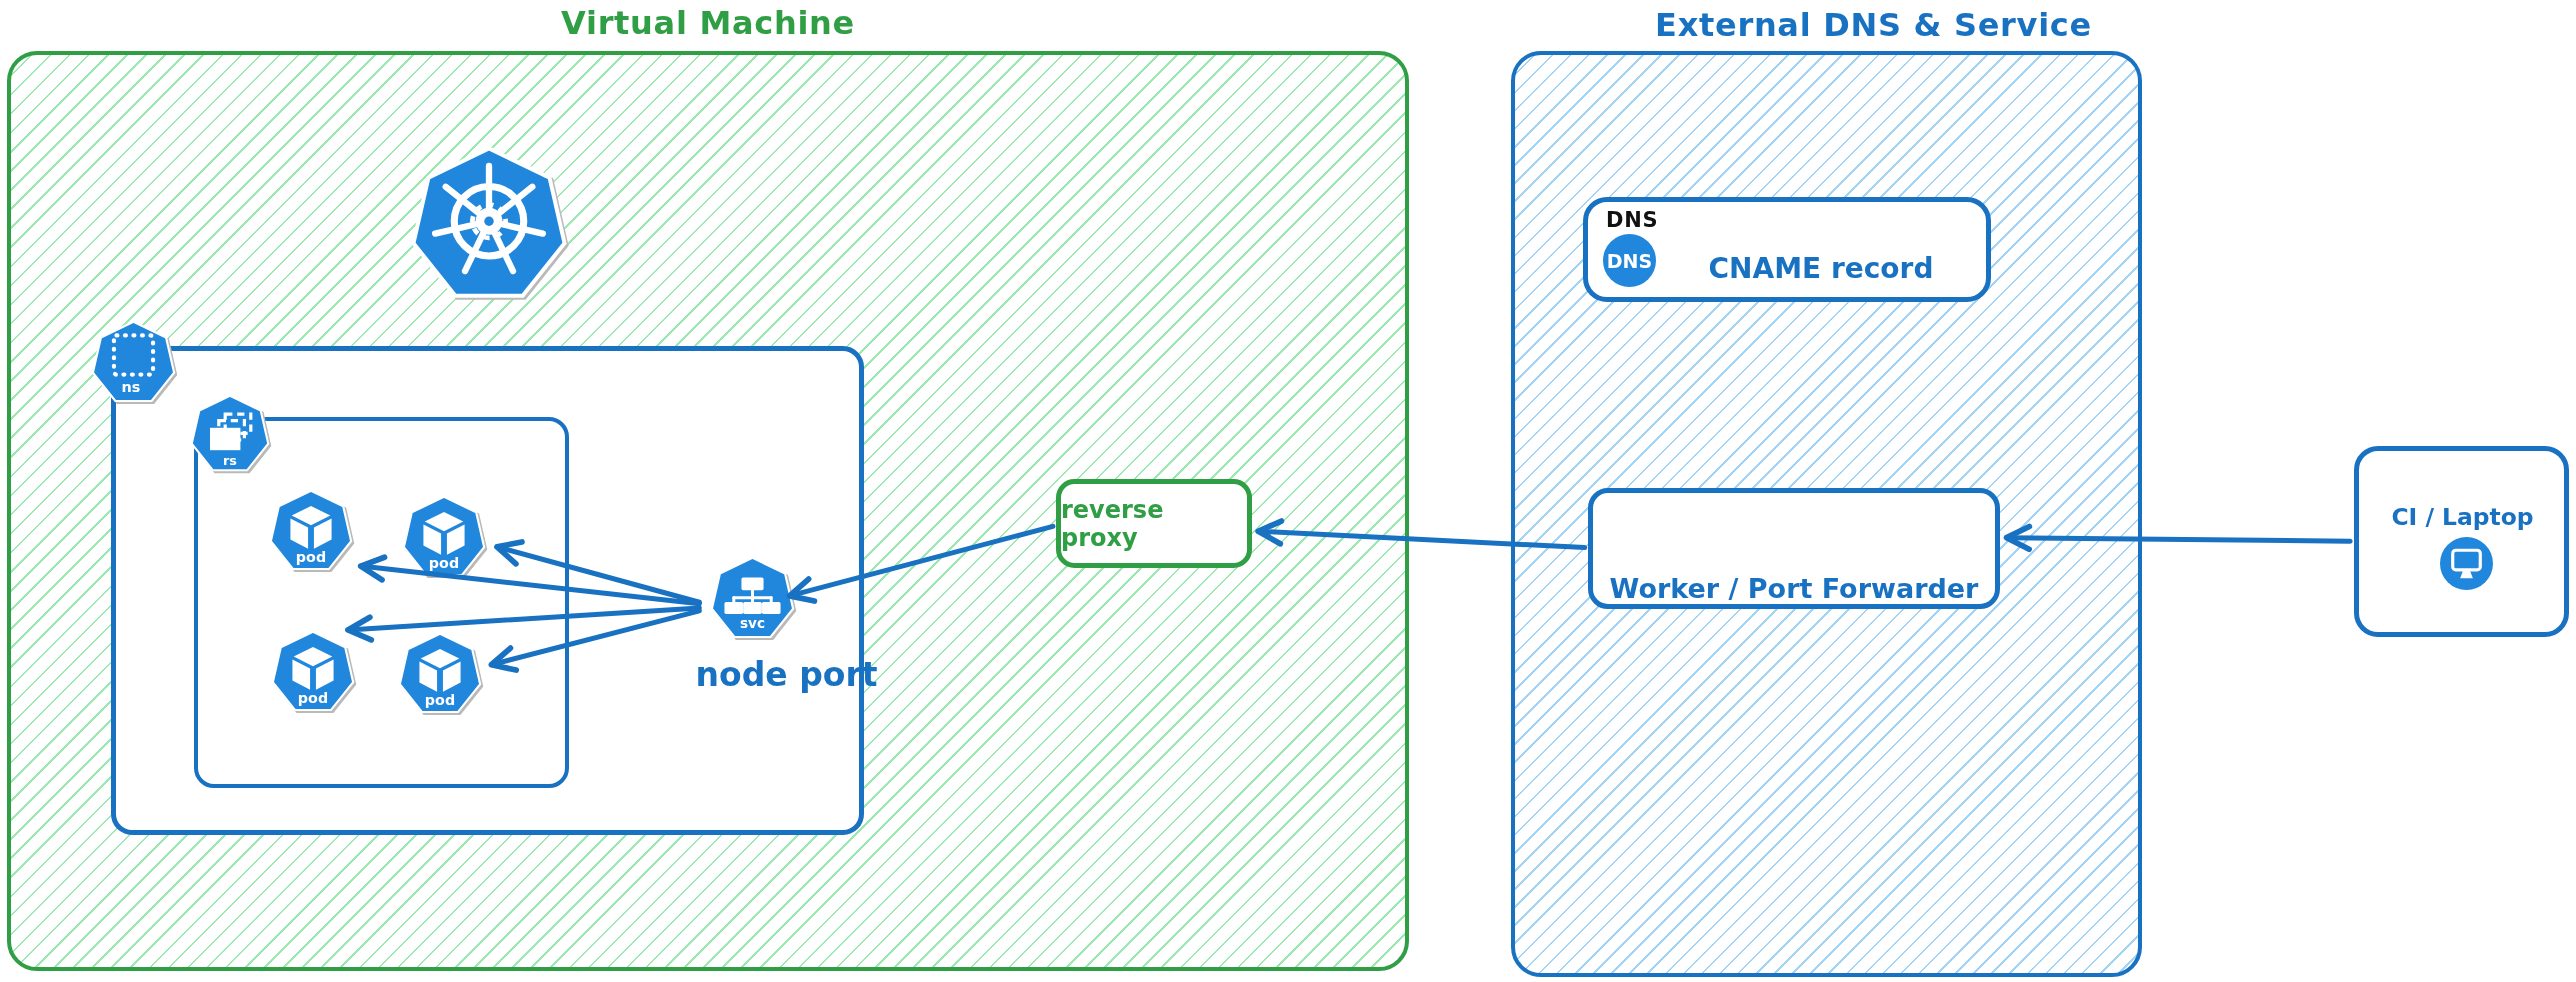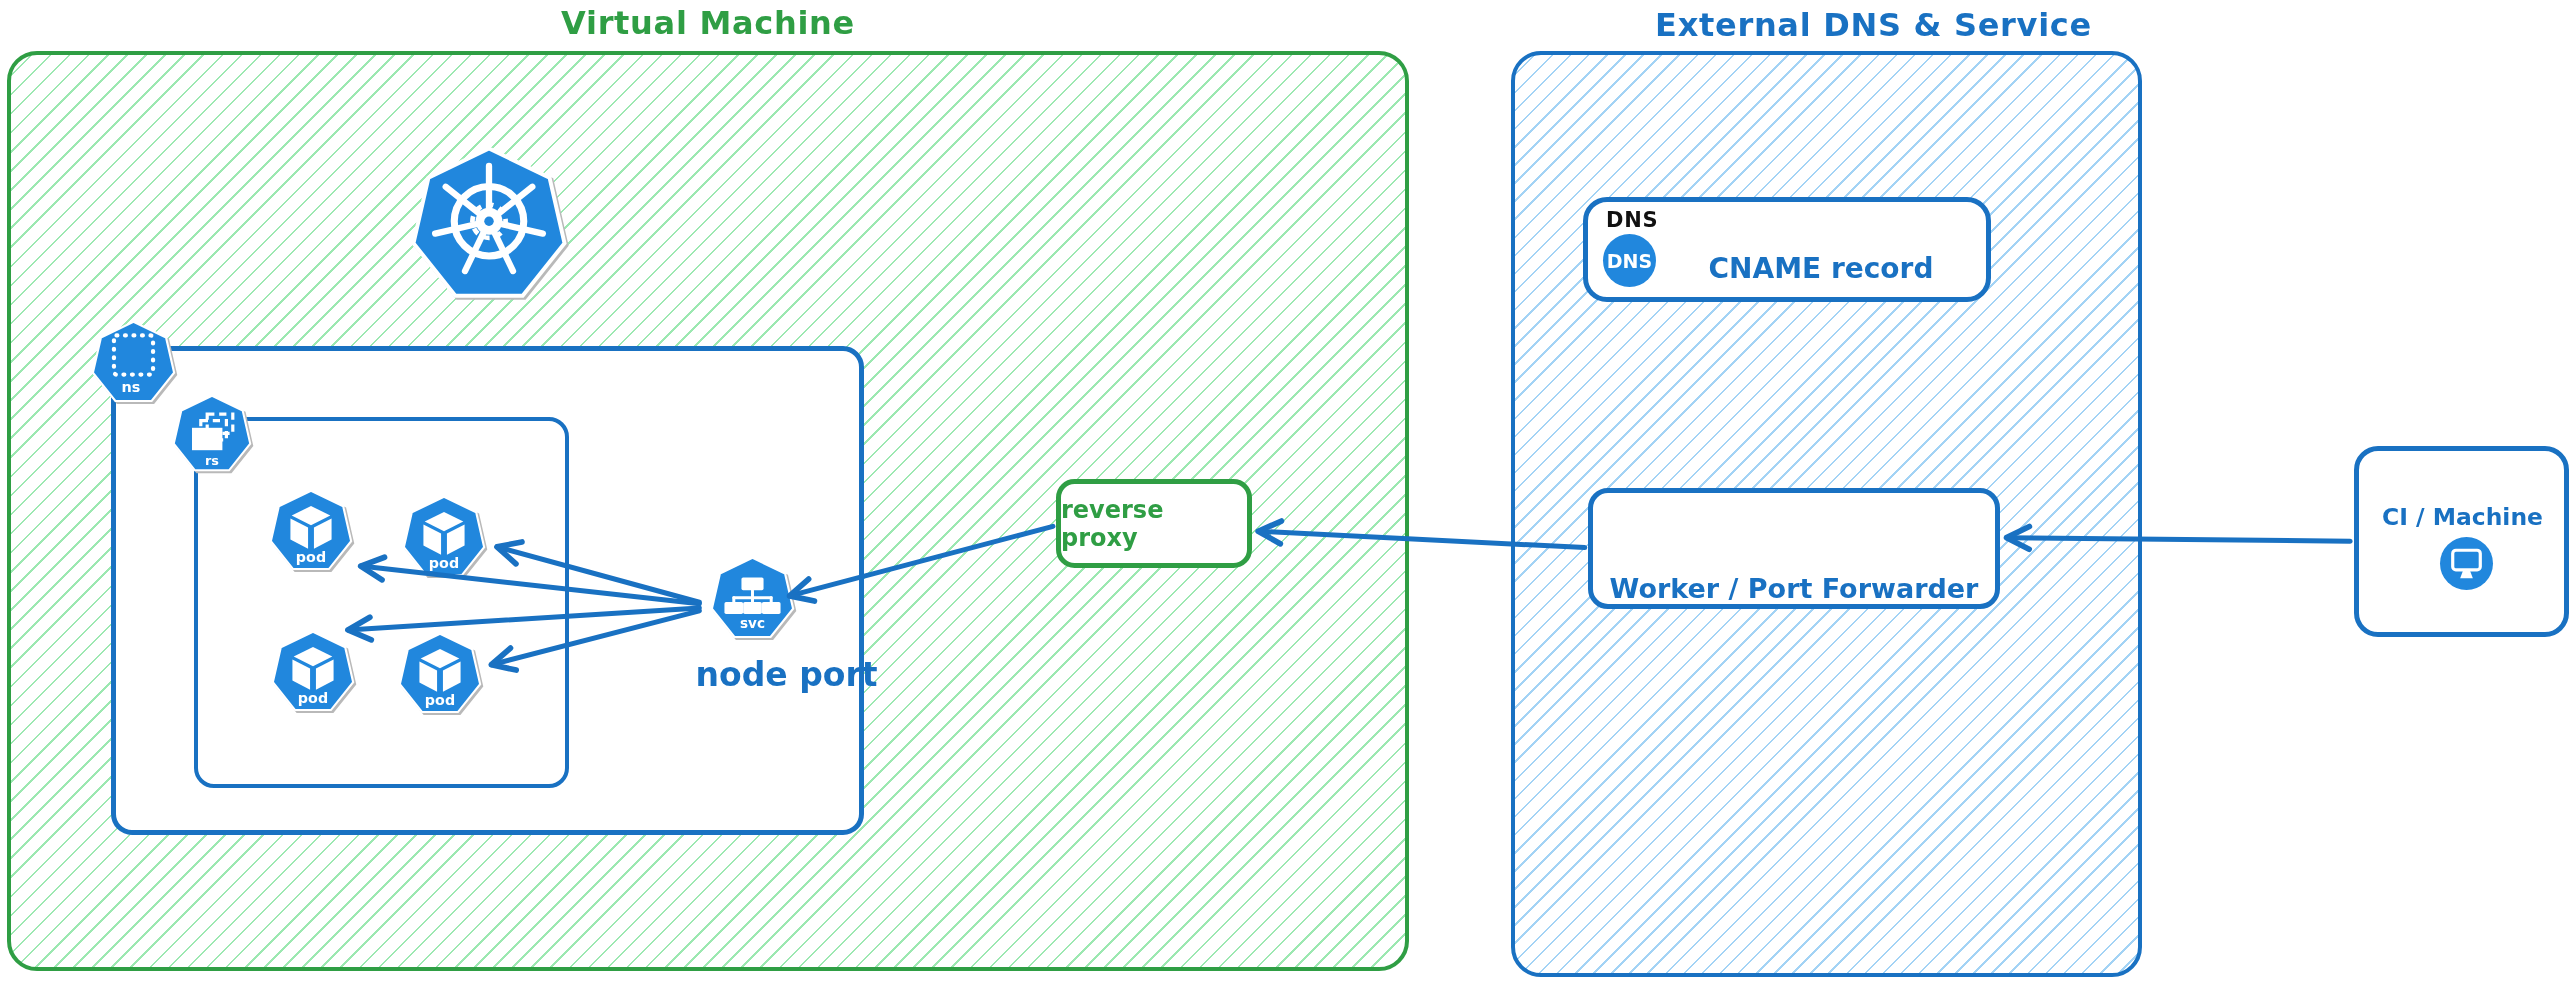--- a/index.html
+++ b/index.html
@@ -79,21 +79,21 @@
   </div>
 
   <div class="hepta" style="left:91px;top:321px">
     <svg width="85" height="85" viewBox="0 0 100 100">
       <polygon class="body" points="50,1 88.3,19.4 97.8,60.9 71.3,94.1 28.7,94.1 2.2,60.9 11.7,19.4"></polygon>
       <rect x="27" y="17" width="46" height="46" rx="3" fill="none" stroke="#fff" stroke-width="5" stroke-dasharray="1 9" stroke-linecap="round"></rect>
       <text class="ilabel" x="47" y="83" font-size="17">ns</text>
     </svg>
   </div>
 
-  <div class="hepta" style="left:172px;top:395px">
+  <div class="hepta" style="left:190px;top:395px">
     <svg width="80" height="80" viewBox="0 0 100 100">
       <polygon class="body" points="50,1 88.3,19.4 97.8,60.9 71.3,94.1 28.7,94.1 2.2,60.9 11.7,19.4"></polygon>
       <rect x="44" y="24" width="32" height="24" fill="none" stroke="#fff" stroke-width="4" stroke-dasharray="9 6"></rect>
       <rect x="36" y="32" width="32" height="24" fill="none" stroke="#fff" stroke-width="4" stroke-dasharray="9 6"></rect>
       <rect x="25" y="41" width="38" height="28" class="iglyph"></rect>
       <text class="ilabel" x="50" y="87" font-size="16">rs</text>
     </svg>
   </div>
 
   <div class="hepta" style="left:269px;top:490px">
@@ -164,21 +164,21 @@
   <div class="badge-circle dns-circle">
     <span>DNS</span>
   </div>
   <div class="cname-label">CNAME record</div>
 
   <div class="box worker-box">
     <span>Worker / Port Forwarder</span>
   </div>
 
   <div class="box ci-box"></div>
-  <div class="ci-label">CI / Machine</div>
+  <div class="ci-label">CI / Laptop</div>
   <div class="badge-circle monitor-circle">
     <svg width="53" height="53" viewBox="0 0 100 100">
       <rect x="24" y="25" width="52" height="37" rx="6" fill="none" stroke="#fff" stroke-width="6"></rect>
       <polygon points="44,62 56,62 62,78 38,78" fill="#fff"></polygon>
     </svg>
   </div>
 
   <svg class="arrows" viewBox="0 0 3628 1384">
     <defs>
       <marker id="ah" viewBox="0 0 48 48" refX="42" refY="24" markerWidth="48" markerHeight="48" markerUnits="userSpaceOnUse" orient="auto">

